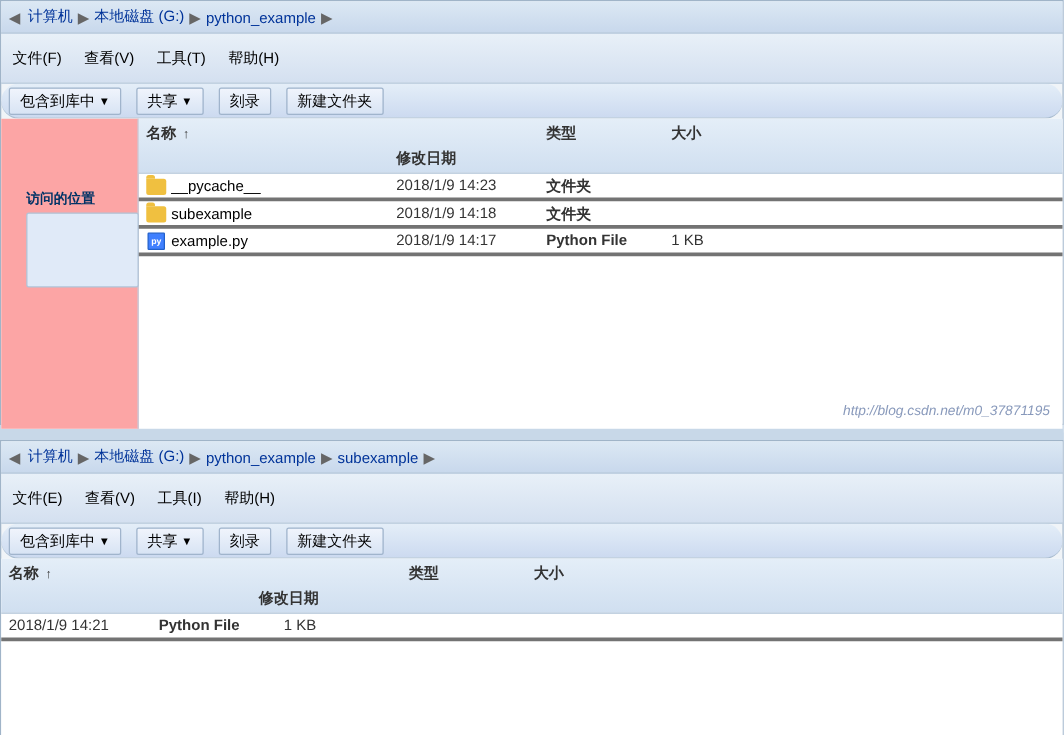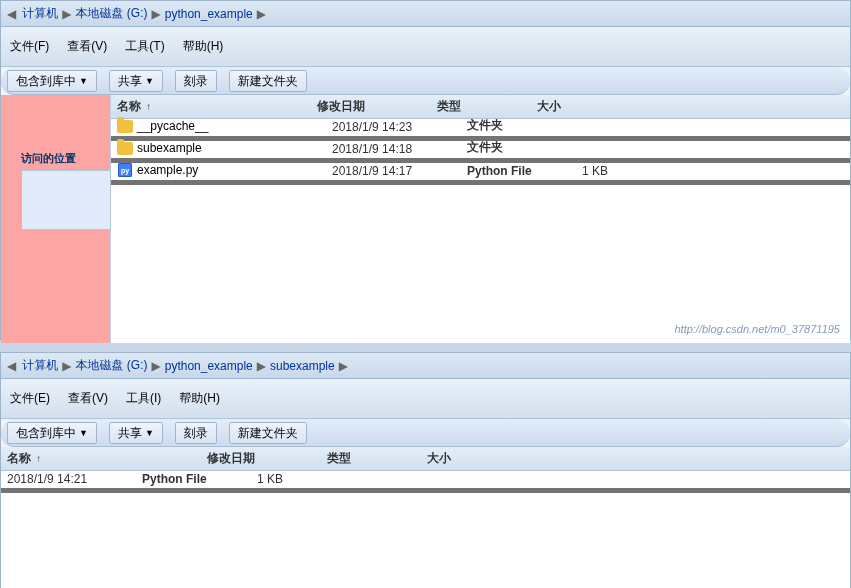--- a/index.html
+++ b/index.html
@@ -125,31 +125,30 @@
       display: flex;
       background: linear-gradient(to bottom, #e4eef8, #d0dff0);
       border-bottom: 1px solid #b0c4d8;
       padding: 3px 6px;
       font-size: 12px;
       color: #333;
       font-weight: bold;
     }
 
     .col-name { width: 200px; }
-    .col-date { width: 120px; }
+    .col-date { width: 120px; margin-top: 20px; }
     .col-type { width: 100px; }
     .col-size { width: 80px; }
 
     .file-row {
       display: flex;
-      align-items: flex-end;
+      align-items: flex-start;
       padding: 2px 6px;
-      border-bottom: 5px solid #737373;
+      border-bottom: 3px solid #737373;
       height: 22px;
-      gap: 15px;
     }
 
     .file-icon {
       width: 16px;
       height: 16px;
       margin-right: 4px;
       display: inline-flex;
       align-items: center;
       justify-content: center;
       flex-shrink: 0;

